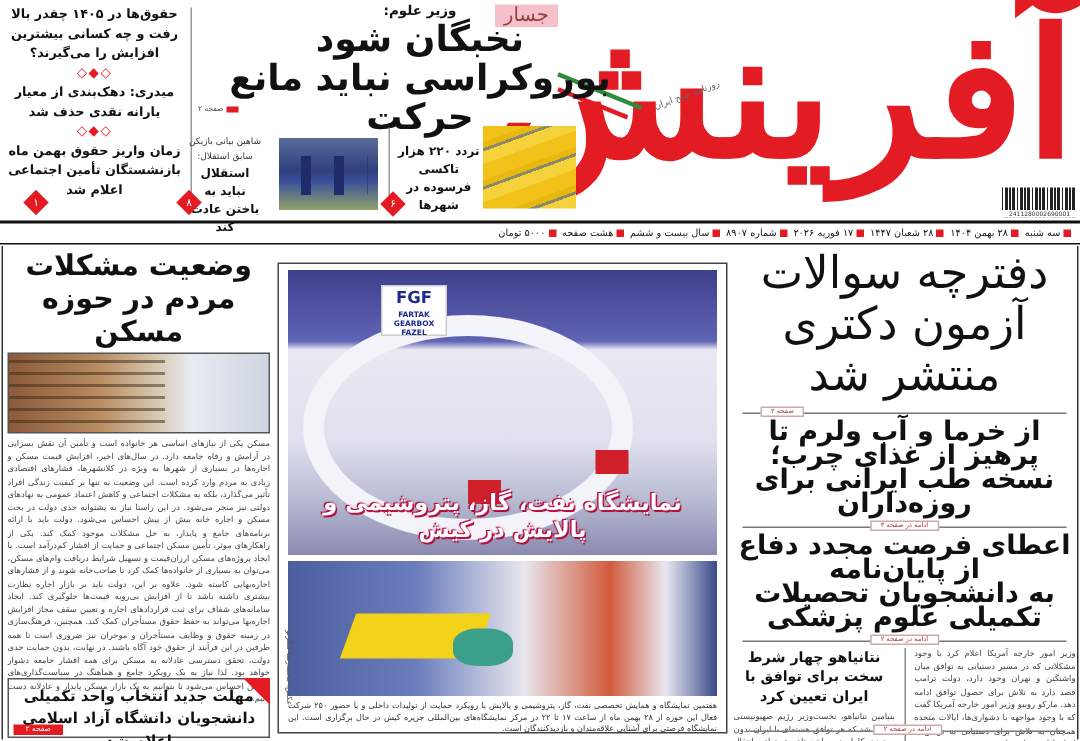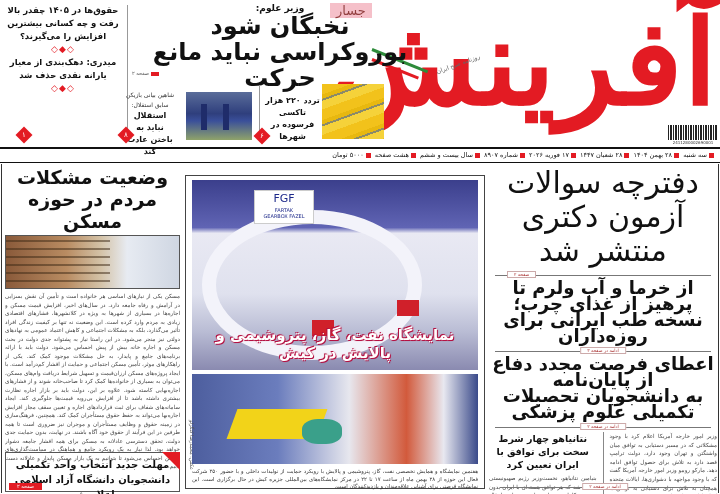--- a/index.html
+++ b/index.html
@@ -54,21 +54,21 @@
   .two-col { display: flex; gap: 6px; margin-top: 3px; }
   .two-col > div { flex: 1; }
   .story-title { font-size: 9.5px; font-weight: bold; line-height: 13px; text-align: center; margin-bottom: 3px; }
   .body-text { font-size: 5.6px; line-height: 8.6px; color: #444; text-align: justify; }
 
   
   .center-frame { position: absolute; left: 185px; top: 175px; width: 300px; height: 314px; border: 1px solid #444; }
   .expo-photo { position: absolute; left: 6px; top: 4px; width: 286px; height: 190px; background:
       linear-gradient(180deg, #3b3f8c 0%, #6064b4 25%, #e9e9f3 28%, #dfe1ee 60%, #b9bcd4 80%, #8a8ab0 100%); overflow: hidden; }
   .expo-gear { position: absolute; left: 10px; top: 30px; width: 220px; height: 150px; border: 14px solid #f3f3fa; border-radius: 50%; }
-  .expo-logo { position: absolute; left: 62px; top: 10px; width: 60px; height: 34px; background: #fff; border: 1px solid #ccc; color:#1e2a8a; font-weight:400; font-size: 11px; text-align:center; line-height: 16px; direction: ltr; }
+  .expo-logo { position: absolute; left: 62px; top: 10px; width: 44px; height: 34px; background: #fff; border: 1px solid #ccc; color:#1e2a8a; font-weight:700; font-size: 11px; text-align:center; line-height: 16px; direction: ltr; }
   .expo-logo small { display:block; font-size:5px; line-height:6px; }
   .expo-red { position: absolute; width: 22px; height: 16px; background: #d0202a; }
   .expo-caption { position: absolute; left: 0; right: 0; bottom: 8px; text-align: center; font-size: 15px; font-weight: 900; color: #fff; text-shadow: 0 0 2px #c21a4a, 1px 1px 0 #b01040, -1px -1px 0 #b01040; }
   .expo-bottom { position: absolute; left: 6px; top: 198px; width: 286px; height: 90px; background: linear-gradient(90deg, #4d5e9e 0%, #6b7dbd 30%, #e7e7ee 55%, #d25a3c 75%, #e8e8f0 88%, #3a4a8a 100%); overflow: hidden; }
   .expo-bottom .model { position:absolute; left: 40px; top: 35px; width: 90px; height: 30px; background: #f2d319; transform: skewX(-20deg); }
   .expo-bottom .cyl { position:absolute; left: 110px; top: 45px; width: 40px; height: 25px; background: #3aa08a; border-radius: 40%; }
   .photo-credit { position: absolute; left: 187px; top: 380px; width: 8px; height: 90px; font-size: 5px; writing-mode: vertical-rl; color:#555; }
   .center-caption { position: absolute; left: 6px; top: 292px; width: 286px; font-size: 5.4px; line-height: 7.5px; color: #333; text-align: justify; }
 
   
@@ -106,20 +106,21 @@
 <div class="page-ref">صفحه ۲</div>
 
 <div class="col-divider" style="left:127px; top:5px; height:135px;"></div>
 <div class="col-divider" style="left:259px; top:85px; height:50px;"></div>
 
 <div class="top-left-box">
   <div>حقوق‌ها در ۱۴۰۵ چقدر بالا رفت و چه کسانی بیشترین افزایش را می‌گیرند؟</div>
   <div class="diamonds">◇◆◇</div>
   <div>میدری: دهک‌بندی از معیار یارانه نقدی حذف شد</div>
   <div class="diamonds">◇◆◇</div>
+  <div>زمان واریز حقوق بهمن ماه بازنشستگان تأمین اجتماعی اعلام شد</div>
 </div>
 <div class="num-badge" style="left:18px; top:129px;">
     <span>۱</span>
   </div>
 
 <div class="photo ph-football" style="left:186px; top:92px; width:66px; height:48px;"></div>
 <div class="teaser" style="left:124px; top:90px; width:52px;">
   <div class="teaser-small">شاهین بیانی بازیکن سابق استقلال:</div>
   <div>استقلال نباید به باختن عادت کند</div>
 </div>

